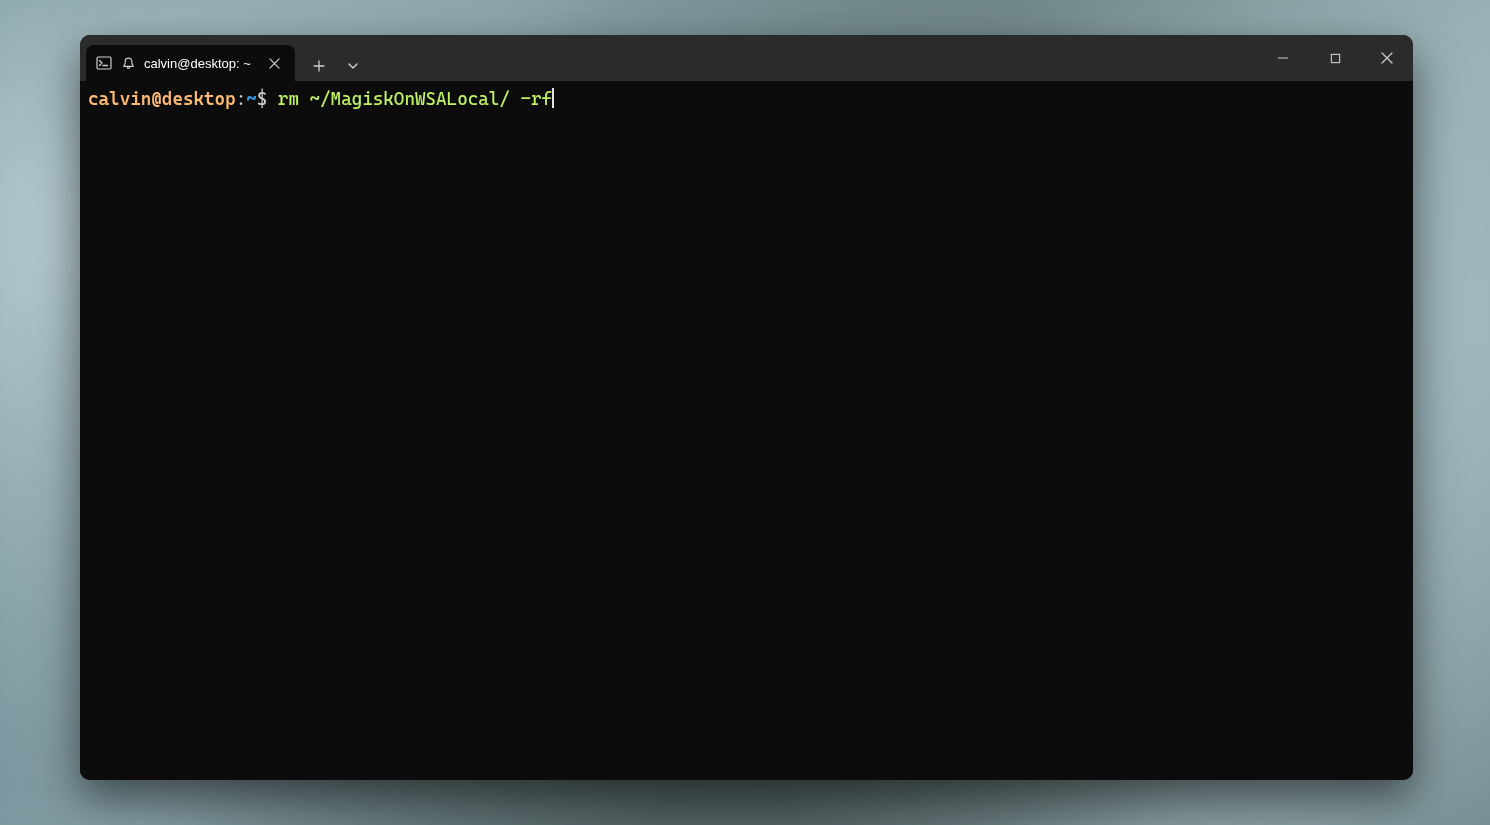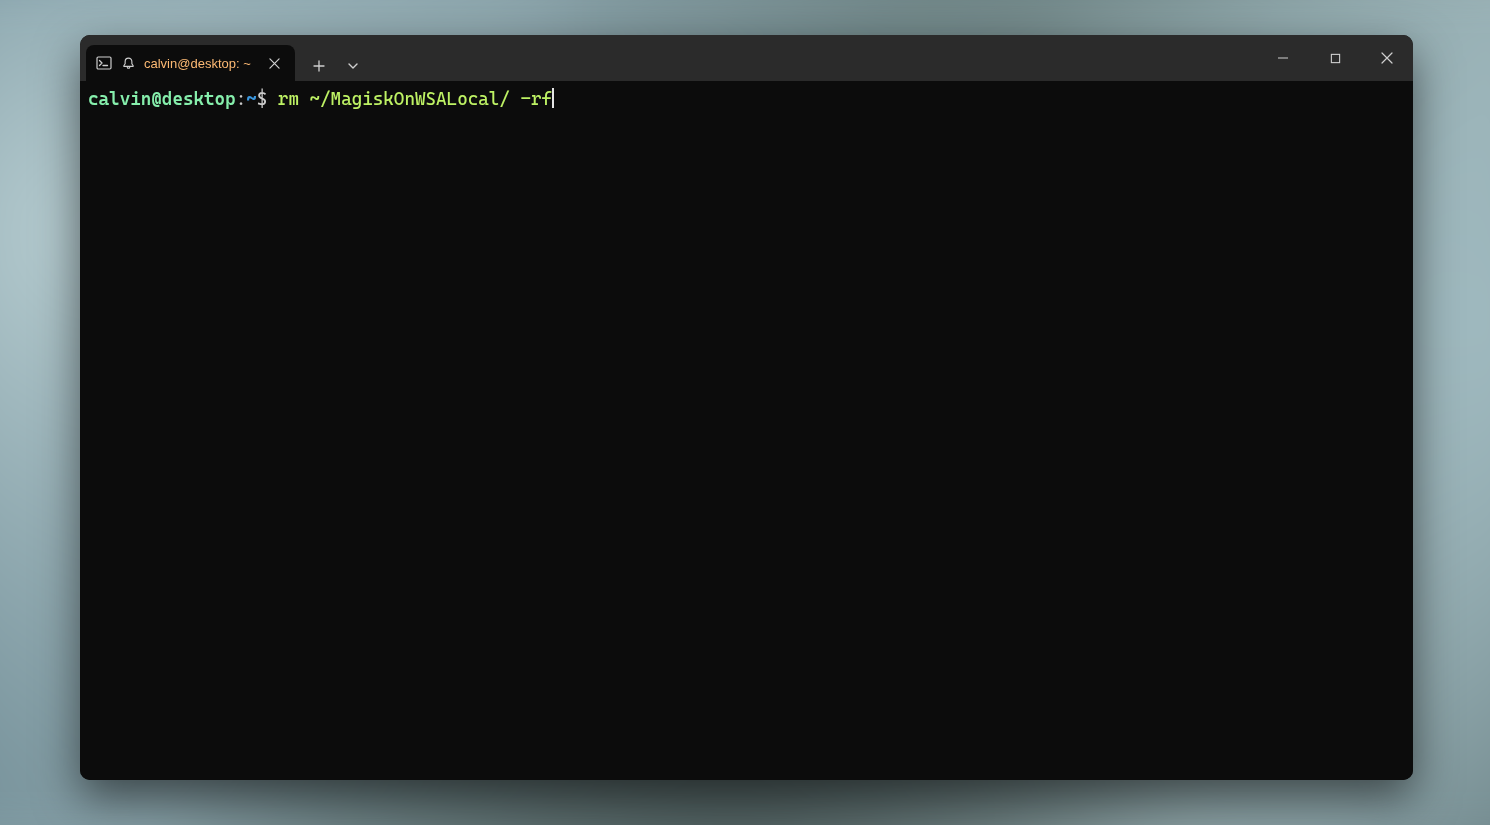--- a/index.html
+++ b/index.html
@@ -79,21 +79,21 @@
     align-items: center;
     justify-content: center;
     flex: 0 0 auto;
   }
   .tab .tab-label {
     white-space: nowrap;
     overflow: hidden;
     text-overflow: ellipsis;
     flex: 1;
     min-width: 0;
-    color: #fdba74;
+    color: #ffffff;
   }
   .tab .tab-close {
     width: 20px;
     height: 20px;
     display: inline-flex;
     align-items: center;
     justify-content: center;
     border-radius: 4px;
     color: #cfcfcf;
     flex: 0 0 auto;
@@ -133,21 +133,21 @@
     background: #0c0c0c;
     padding: 6px 8px 8px 8px;
     font-family: "Cascadia Mono", "Consolas", "Menlo", monospace;
     font-size: 18px;
     line-height: 24px;
     color: #cccccc;
     white-space: pre;
     overflow: hidden;
   }
 
-  .prompt-user { color: #86efac; font-weight: 600; }
+  .prompt-user { color: #fdba74; font-weight: 600; }
   .prompt-colon { color: #cccccc; }
   .prompt-path { color: #3a96dd; font-weight: 600; }
   .prompt-sigil { color: #cccccc; }
   .cmd-text { color: #bef264; }
 
   .cursor {
     display: inline-block;
     width: 2px;
     height: 20px;
     background: #e5e5e5;

